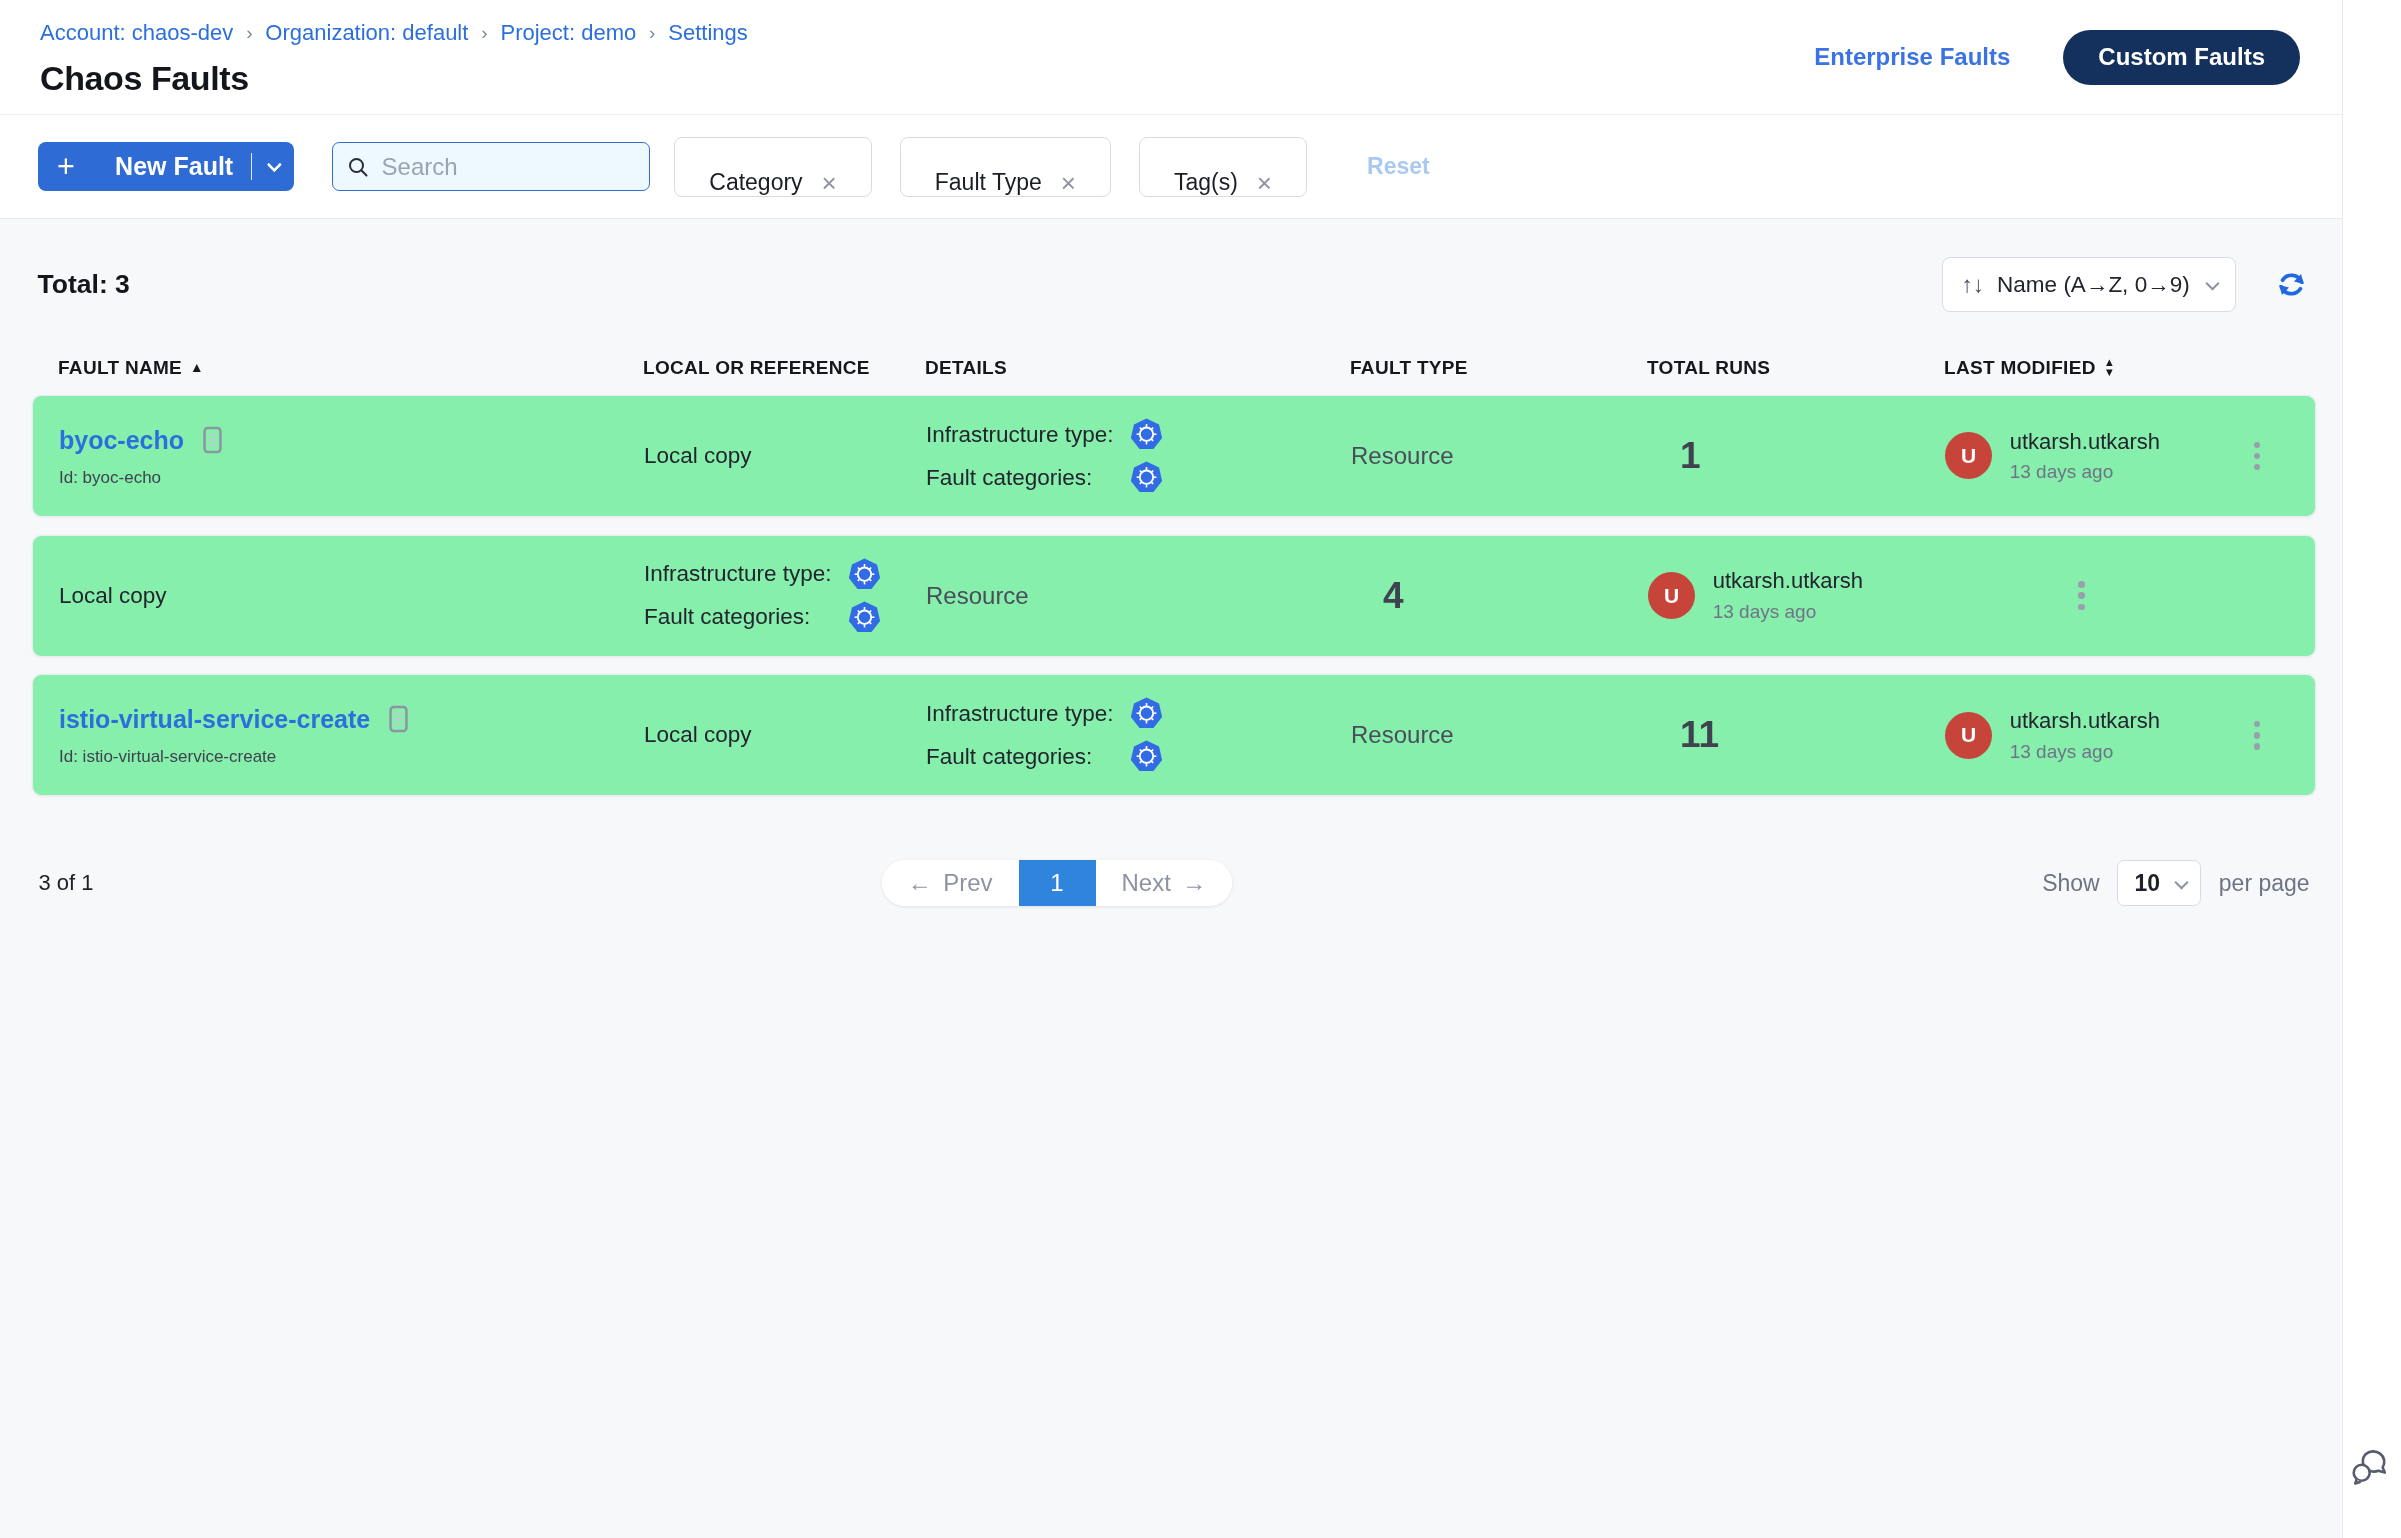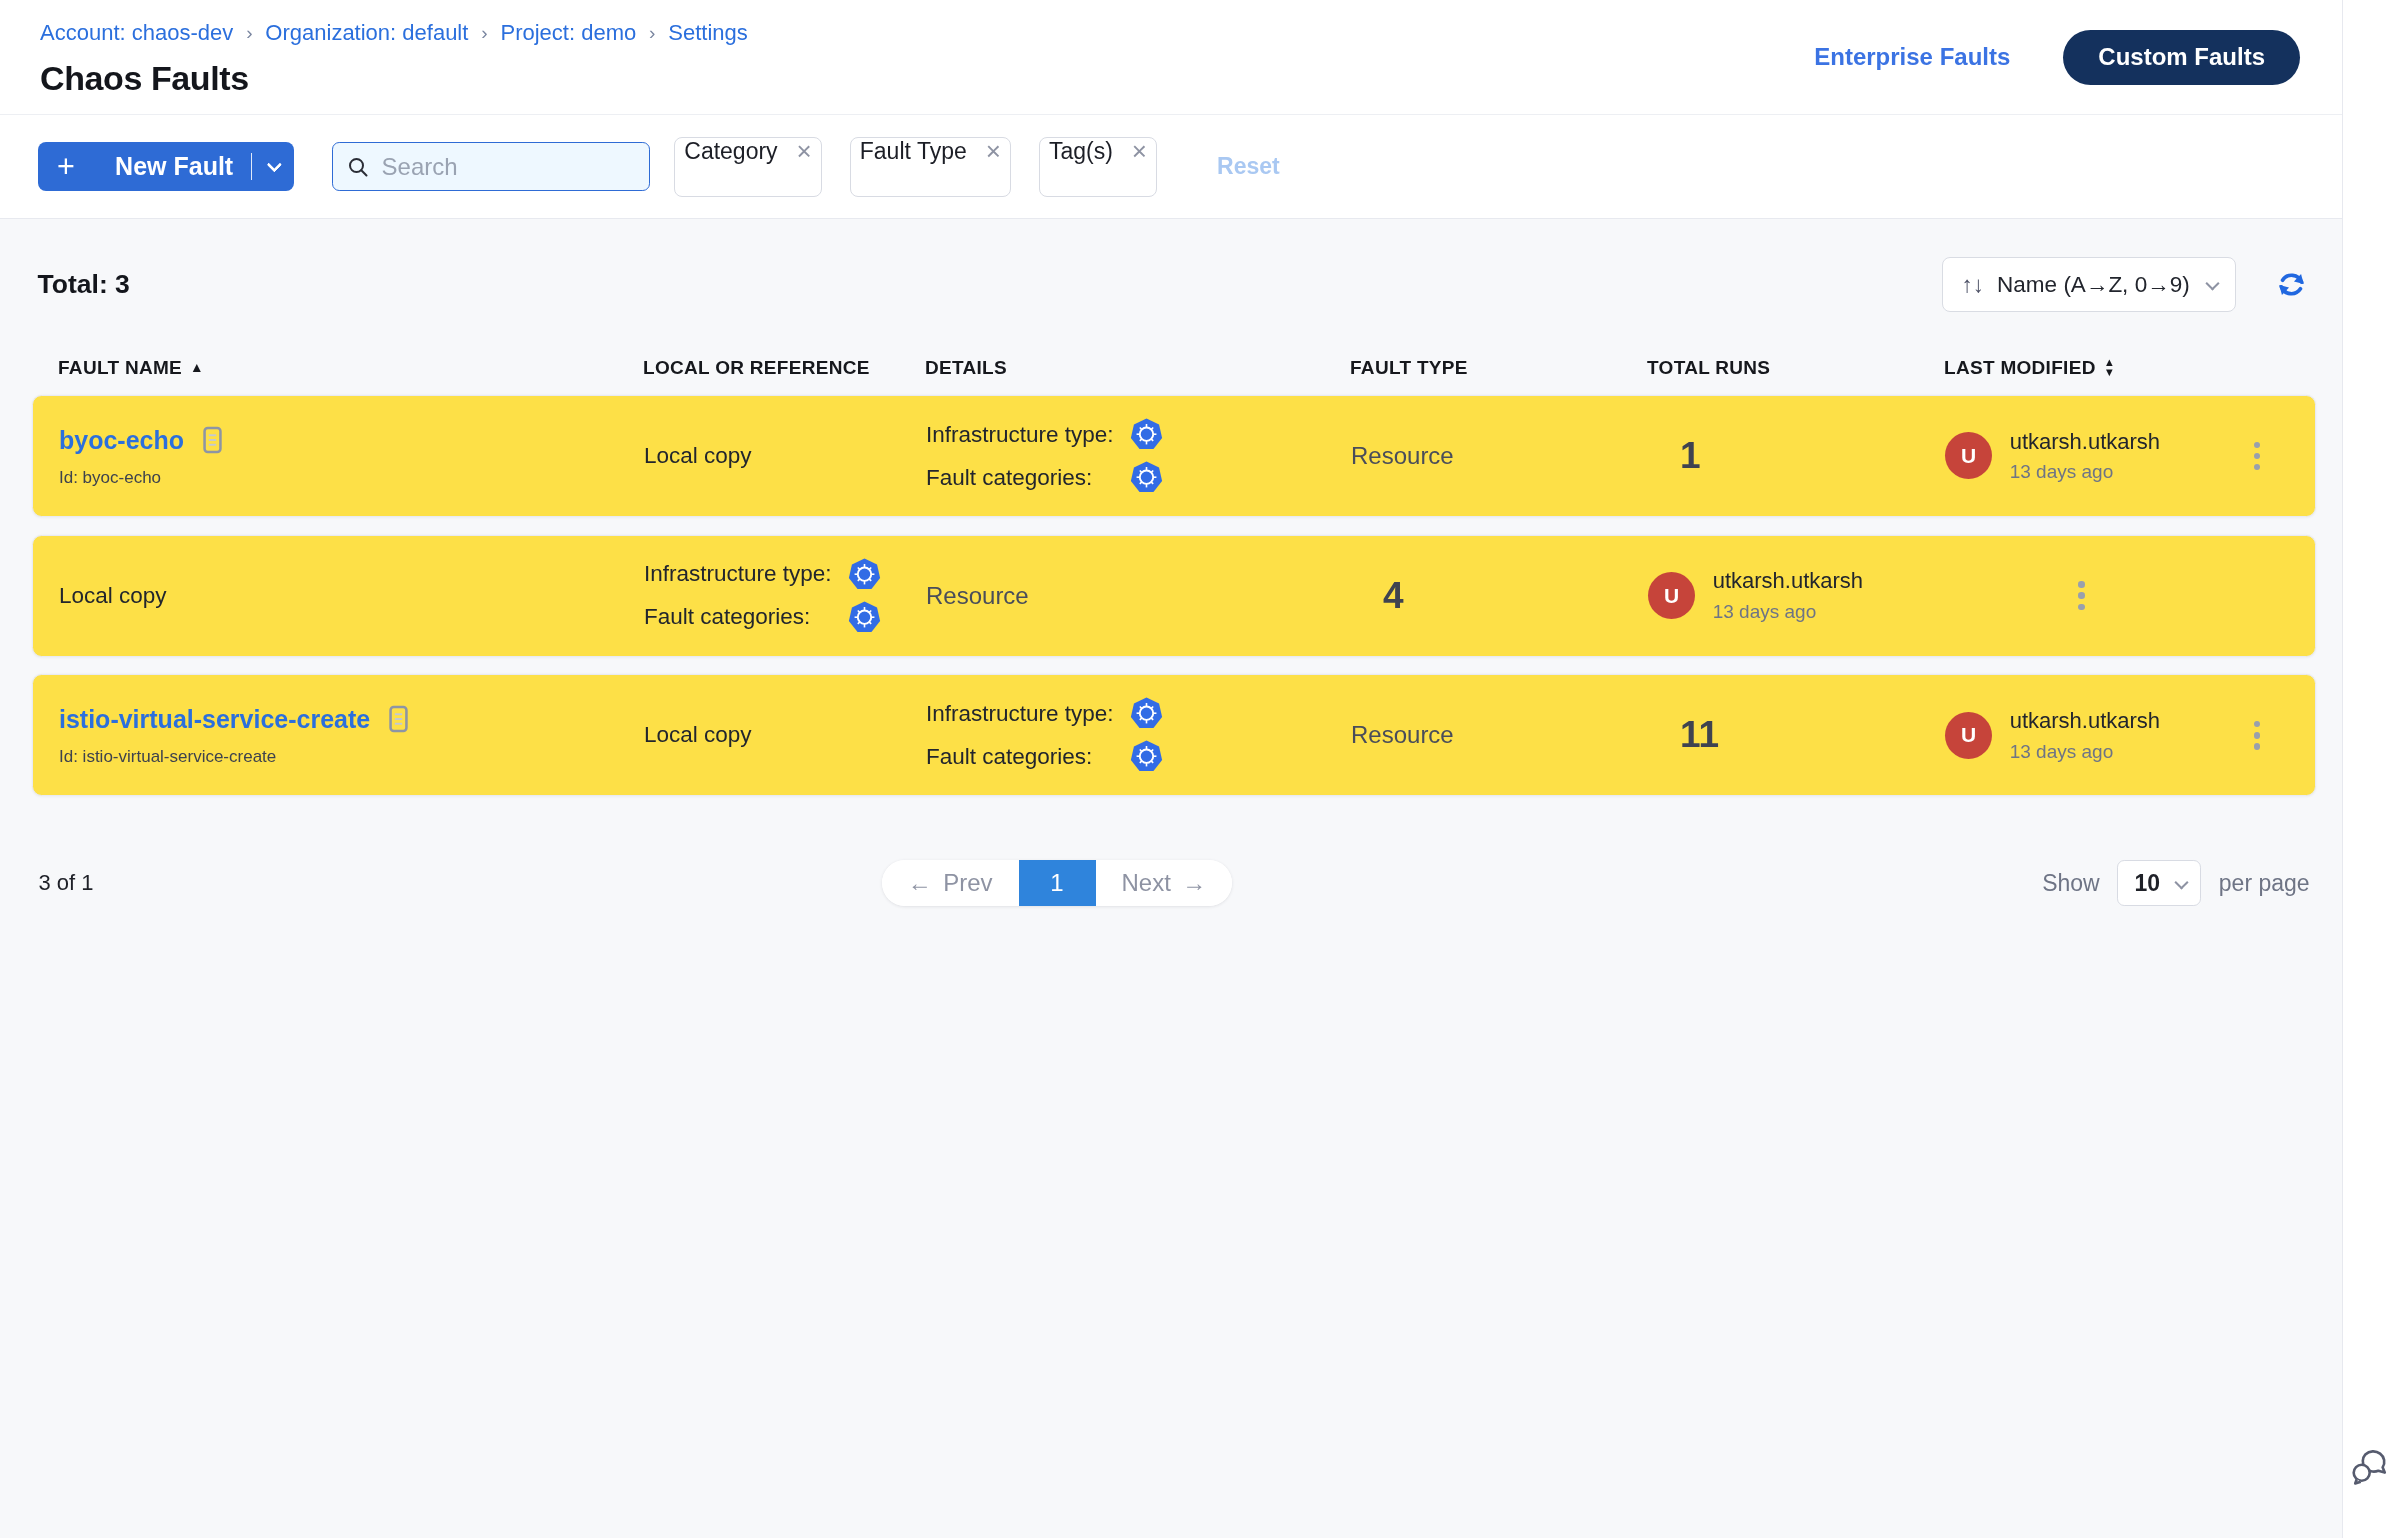--- a/index.html
+++ b/index.html
@@ -27,21 +27,21 @@
   .new-fault-btn { display:flex; align-items:center; background:#2e6bd5; color:#fff; border:none; border-radius:8px; height:49px; padding:0 16px 0 19px; cursor:pointer; font-family:inherit; }
   .nf-plus { font-size:30.5px; font-weight:400; margin-right:11.3px; line-height:1; }
   .nf-label { font-size:25px; font-weight:700;margin-left:29px; }
   .nf-sep { width:1.6px; height:27px; background:rgba(255,255,255,0.85); margin:0 14.5px 0 17.7px; }
   .chev { display:inline-block; width:11.3px; height:11.3px; border-right:3.2px solid #fff; border-bottom:3.2px solid #fff; transform:rotate(45deg) translateY(-2.4px); border-radius:1.6px; }
   .search-box { margin-left:38px; width:318px; height:49px; border:1.6px solid #2e6bd5; background:#eef8ff; border-radius:7.2px; display:flex; align-items:center; padding:0 13px; }
   .search-box svg { flex-shrink:0; }
   .search-input { border:none; outline:none; background:transparent; font-size:24px; font-family:inherit; color:#1f2128; width:100%; margin-left:11.3px; }
   .search-input::placeholder { color:#9aa3b2; }
   .filters { display:flex; align-items:center; gap:28px; margin-left:24px; }
-  .filter-pill { display:flex; align-items:flex-start; gap:19px; height:60px; background:#fff; border:0.8px solid #d8dbe3; border-radius:8px; padding:0 9px; cursor:pointer; }
+  .filter-pill { display:flex; align-items:flex-end; gap:19px; height:60px; background:#fff; border:0.8px solid #d8dbe3; border-radius:8px; padding:0 34px; cursor:pointer; }
   .fp-label { font-size:23px; color:#1c1e26; }
   .fp-close { font-size:26px; color:#8e93a3; line-height:1; cursor:pointer; }
   .reset-link { margin-left:60px; font-size:23px; font-weight:700; color:#a9c8f2; cursor:pointer; }
 
   
   .content { flex:1; padding:0 26px 0 32px; display:flex; flex-direction:column; }
   .list-head { display:flex; align-items:center; justify-content:space-between; margin-top:38px; padding:0 6.4px 0 5.6px; }
   .total-label { font-size:26.5px; font-weight:700; color:#14161c; }
   .lh-right { display:flex; align-items:center; gap:37px; }
   .sort-select { display:flex; align-items:center; height:55px; background:#fff; border:0.8px solid #d9dce3; border-radius:8px; padding:0 19px; cursor:pointer; min-width:294px; }
@@ -51,21 +51,21 @@
   .refresh-btn { width:37px; height:37px; cursor:pointer; }
 
   .grid { display:grid; grid-template-columns:585px 282px 425px 297px 297px 273px 1fr; align-items:center; }
   .table-header { margin-top:45px; padding:0 19px 0 26px; }
   .th { font-size:19px; font-weight:700; color:#16181d; letter-spacing:0.3px; display:flex; align-items:center; gap:8px; cursor:pointer; }
   .tri { font-size:13.7px; color:#16181d; line-height:1; }
   .tri-stack { display:inline-flex; flex-direction:column; gap:0.8px; }
   .tri-stack .tri { font-size:11.3px; line-height:9.6px; }
 
   .rows { margin-top:16px; display:flex; flex-direction:column; gap:17.7px; }
-  .card { background:#fde047; border:0.8px solid #e9ebf1; border-radius:9.6px; height:122px; padding:0 19px 0 26px; box-shadow:0 0.8px 2.4px rgba(40,41,61,0.05); cursor:pointer; }
+  .card { background:#86efac; border:0.8px solid #e9ebf1; border-radius:9.6px; height:122px; padding:0 19px 0 26px; box-shadow:0 0.8px 2.4px rgba(40,41,61,0.05); cursor:pointer; }
   .fault-cell { display:flex; flex-direction:column; gap:12px; }
   .fault-name-row { display:flex; align-items:center; gap:14.5px; }
   .fault-name { font-size:25px; font-weight:700; color:#2b6fdd; cursor:pointer; }
   .copy-icon { cursor:pointer; flex-shrink:0; }
   .fault-id { font-size:17px; color:#3e424d; }
   .local-ref { font-size:22.5px; color:#22252d; }
   .details-cell { display:flex; flex-direction:column; gap:8px; }
   .detail-line { display:flex; align-items:center; }
   .detail-label { font-size:22.5px; color:#22252d; width:203px; }
   .k8s-icon { width:35px; height:35px; }

